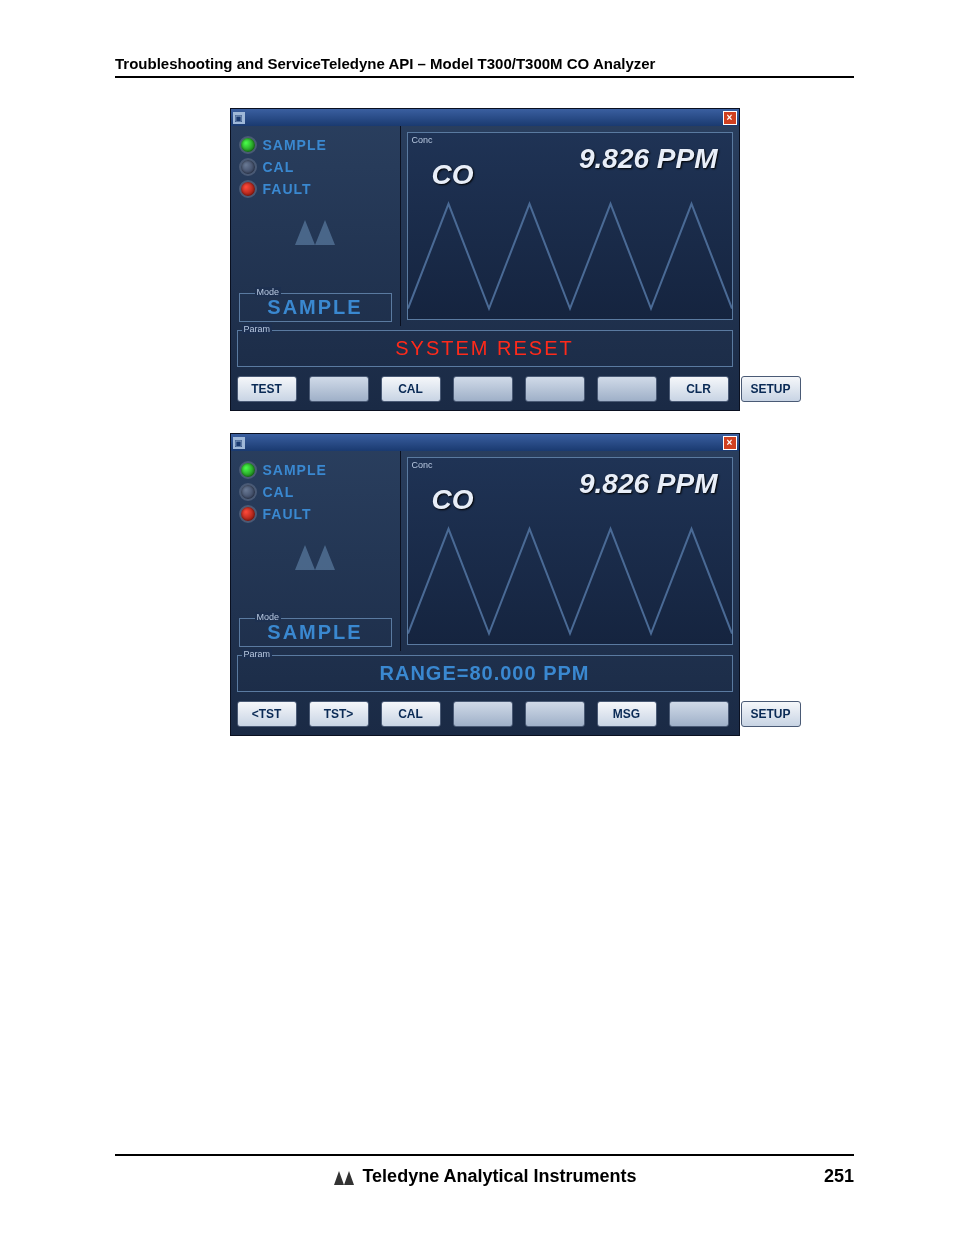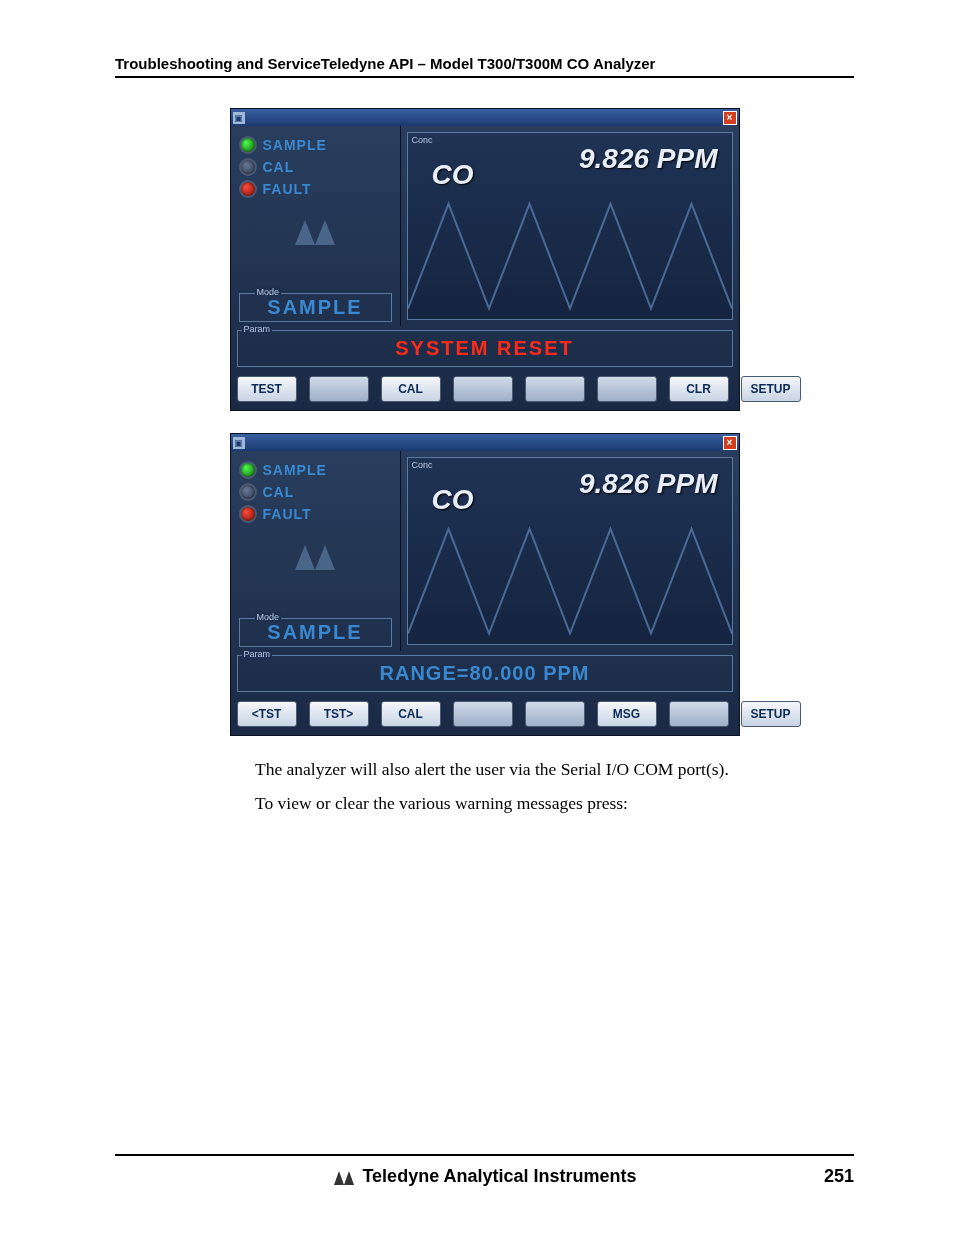--- a/index.html
+++ b/index.html
@@ -172,21 +172,21 @@
   .param-box .lbl {
     position: absolute;
     top: -7px; left: 4px;
     font-size: 9px;
     color: #b8c8e0;
     background: #1c2f50;
     padding: 0 2px;
   }
   .param-val-red {
     color: #ff2a1a;
-    font-weight: bold;
+    font-weight: normal;
     font-size: 20px;
     letter-spacing: 2px;
   }
   .param-val-blue {
     color: #3a88d0;
     font-weight: bold;
     font-size: 20px;
     letter-spacing: 1px;
   }
   .btn-row {
@@ -364,24 +364,20 @@
         <div class="btn blank"></div>
         <div class="btn blank"></div>
         <div class="btn">MSG</div>
         <div class="btn blank"></div>
         <div class="btn">SETUP</div>
       </div>
     </div>
 
   </div>
 
-  <div class="body-text">
-    <p>The analyzer will also alert the user via the Serial I/O COM port(s).</p>
-    <p>To view or clear the various warning messages press:</p>
-  </div>
 </div>
 
 <div class="footer">
   <span class="footer-logo">
     <svg viewBox="0 0 24 20">
         <path d="M2 18 L7 4 L12 18 Z M12 18 L17 4 L22 18 Z" fill="#333"></path>
       </svg>
   </span>
   <span class="footer-title">Teledyne Analytical Instruments</span>
   <span class="page-num">251</span>

